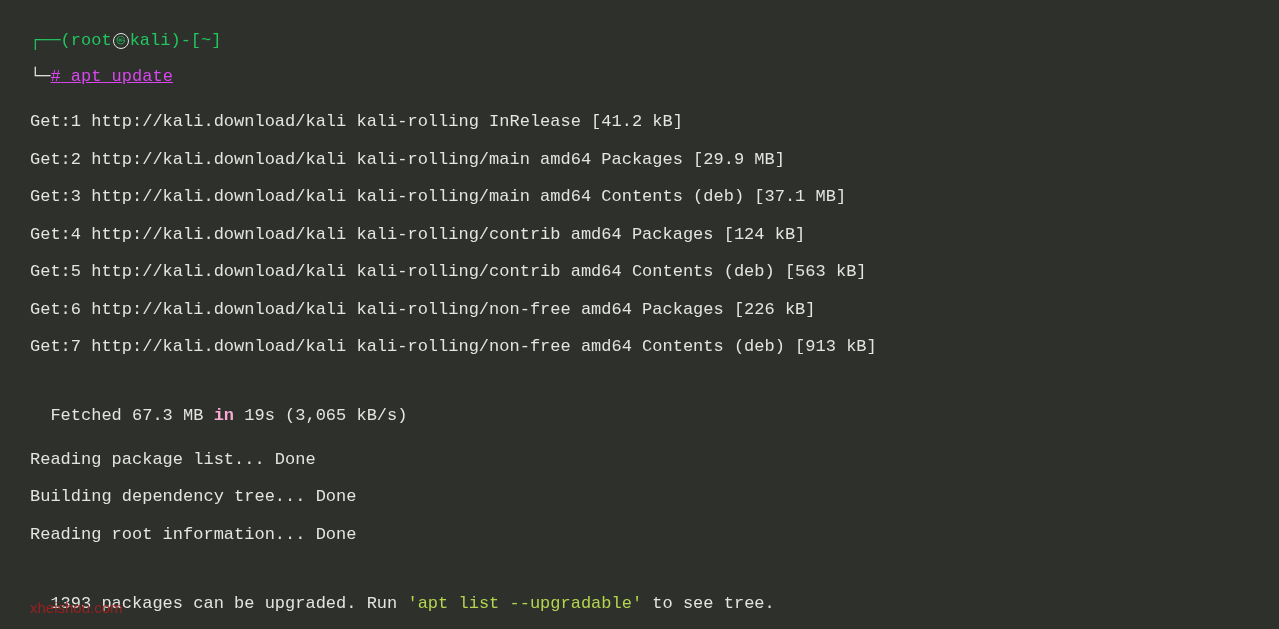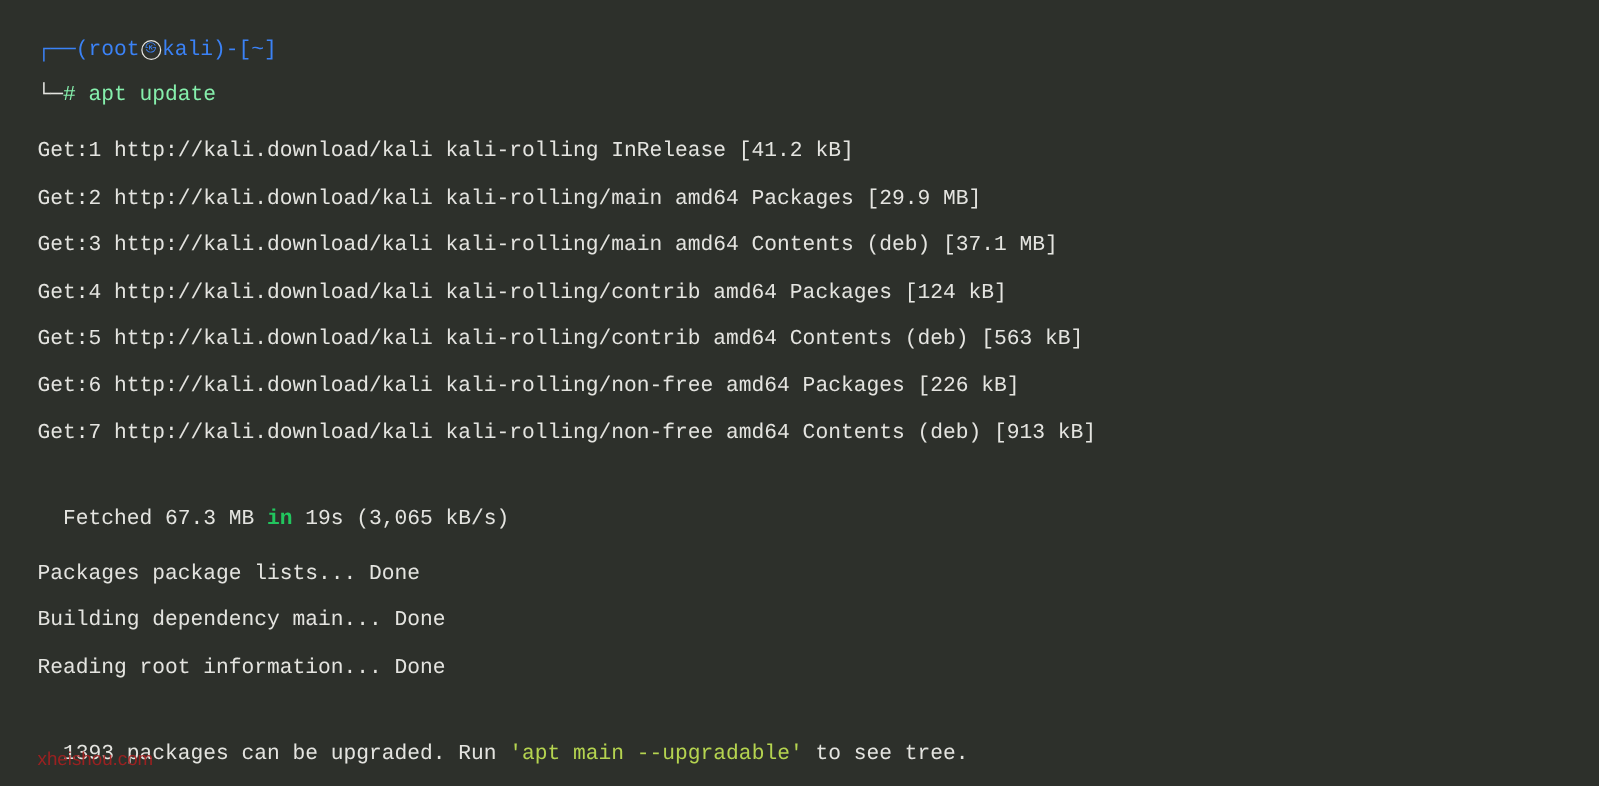--- a/index.html
+++ b/index.html
@@ -14,48 +14,49 @@
     color: #e4e4e0;
     padding: 28px 30px 14px 30px;
     line-height: 1.5;
     width: 1279px;
     height: 629px;
     overflow: hidden;
     position: relative;
   }
   .prompt-line-1 {
     margin-bottom: 10px;
-    color: #3b82f6;
+    color: #22c55e;
   }
   .prompt-line-2 {
     margin-bottom: 20px;
     color: #e4e4e0;
   }
   .skull-icon {
     display: inline-block;
     width: 16px;
     height: 16px;
     border: 1.5px solid #e4e4e0;
     border-radius: 50%;
     vertical-align: middle;
     position: relative;
     margin: 0 1px;
     font-size: 10px;
     text-align: center;
     line-height: 14px;
   }
   .dim {
-    color: #86efac;
+    color: #d946ef;
+    text-decoration: underline;
   }
   .output-line {
     margin-bottom: 12px;
     white-space: pre;
   }
   .keyword-in {
-    color: #22c55e;
+    color: #f9a8d4;
     font-weight: bold;
   }
   .quoted {
     color: #b5d450;
   }
   .watermark {
     position: absolute;
     bottom: 10px;
     left: 30px;
     color: #a52020;
@@ -84,21 +85,21 @@
 <div class="output-line">Get:3 http://kali.download/kali kali-rolling/main amd64 Contents (deb) [37.1 MB]</div>
 <div class="output-line">Get:4 http://kali.download/kali kali-rolling/contrib amd64 Packages [124 kB]</div>
 <div class="output-line">Get:5 http://kali.download/kali kali-rolling/contrib amd64 Contents (deb) [563 kB]</div>
 <div class="output-line">Get:6 http://kali.download/kali kali-rolling/non-free amd64 Packages [226 kB]</div>
 <div class="output-line">Get:7 http://kali.download/kali kali-rolling/non-free amd64 Contents (deb) [913 kB]</div>
 
 <div class="output-line" style="margin-top:18px;">
   <span>Fetched 67.3 MB </span><span class="keyword-in">in</span><span> 19s (3,065 kB/s)</span>
 </div>
 
-<div class="output-line" style="margin-top:18px;">Packages package lists... Done</div>
-<div class="output-line">Building dependency main... Done</div>
+<div class="output-line" style="margin-top:18px;">Reading package list... Done</div>
+<div class="output-line">Building dependency tree... Done</div>
 <div class="output-line">Reading root information... Done</div>
 
 <div class="output-line" style="margin-top:18px;">
-  <span>1393 packages can be upgraded. Run </span><span class="quoted">'apt main --upgradable'</span><span> to see tree.</span>
+  <span>1393 packages can be upgraded. Run </span><span class="quoted">'apt list --upgradable'</span><span> to see tree.</span>
 </div>
 
 <div class="watermark">xheishou.com</div>
 
 </body></html>

